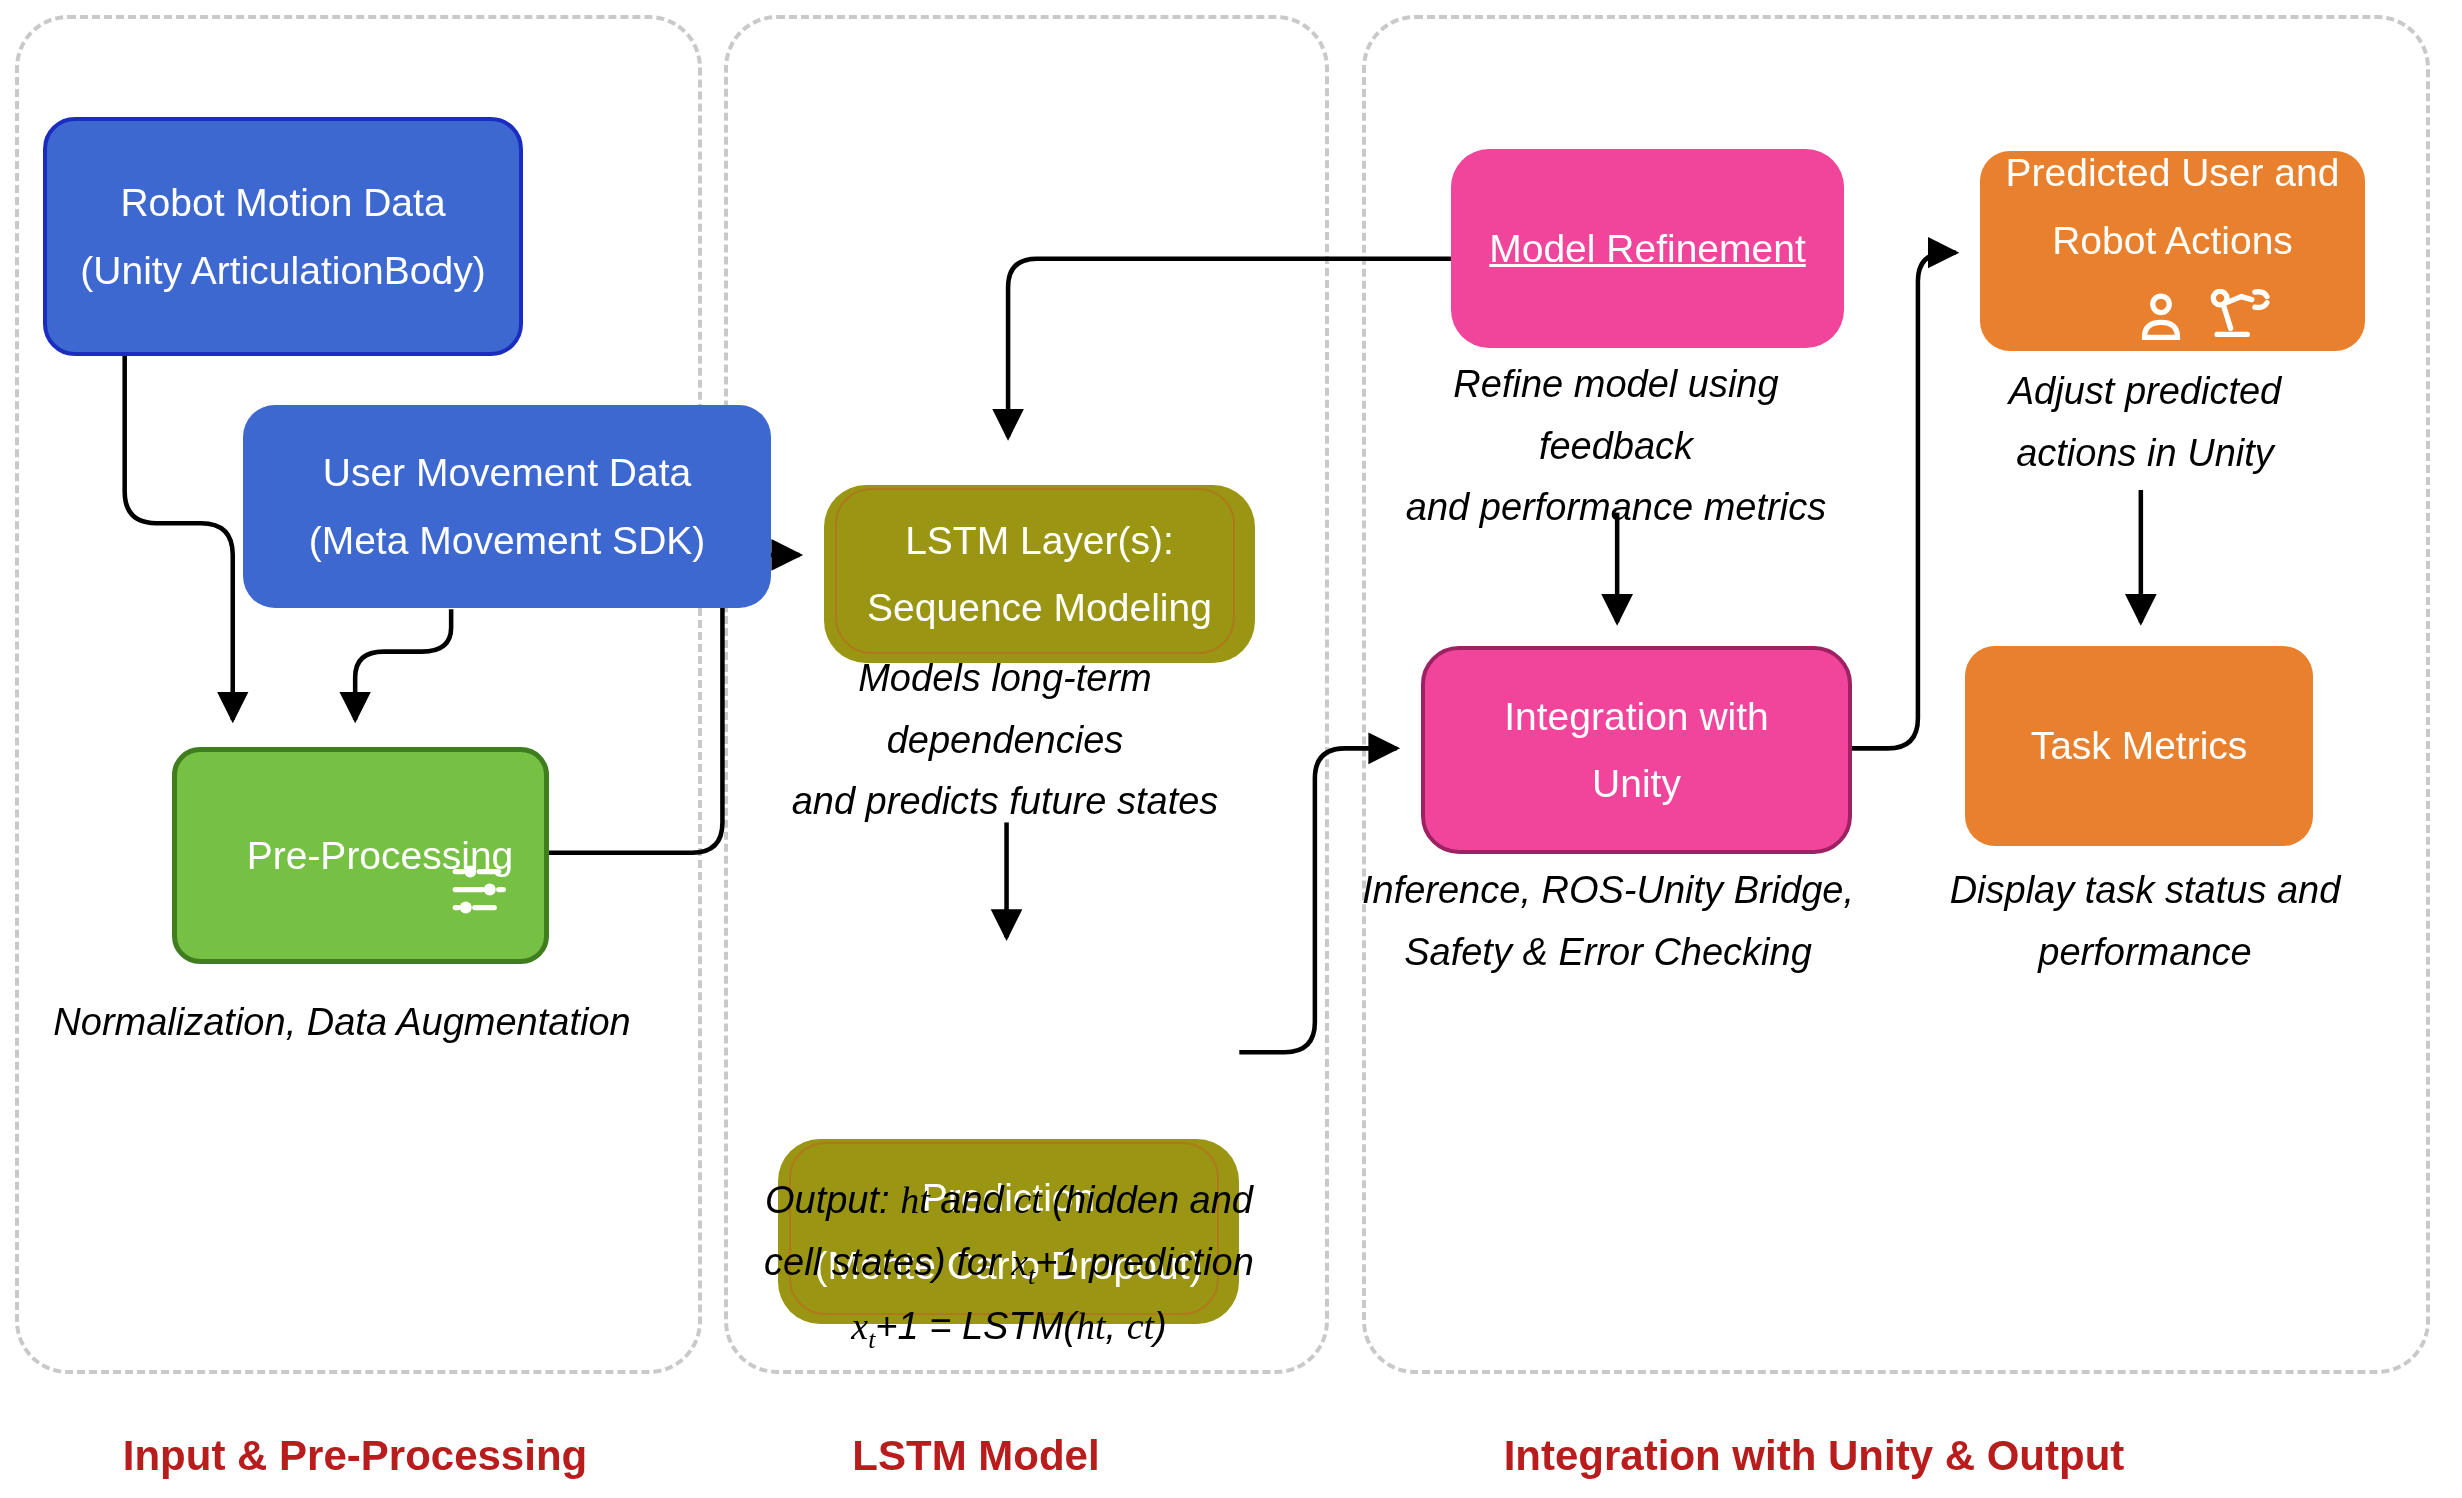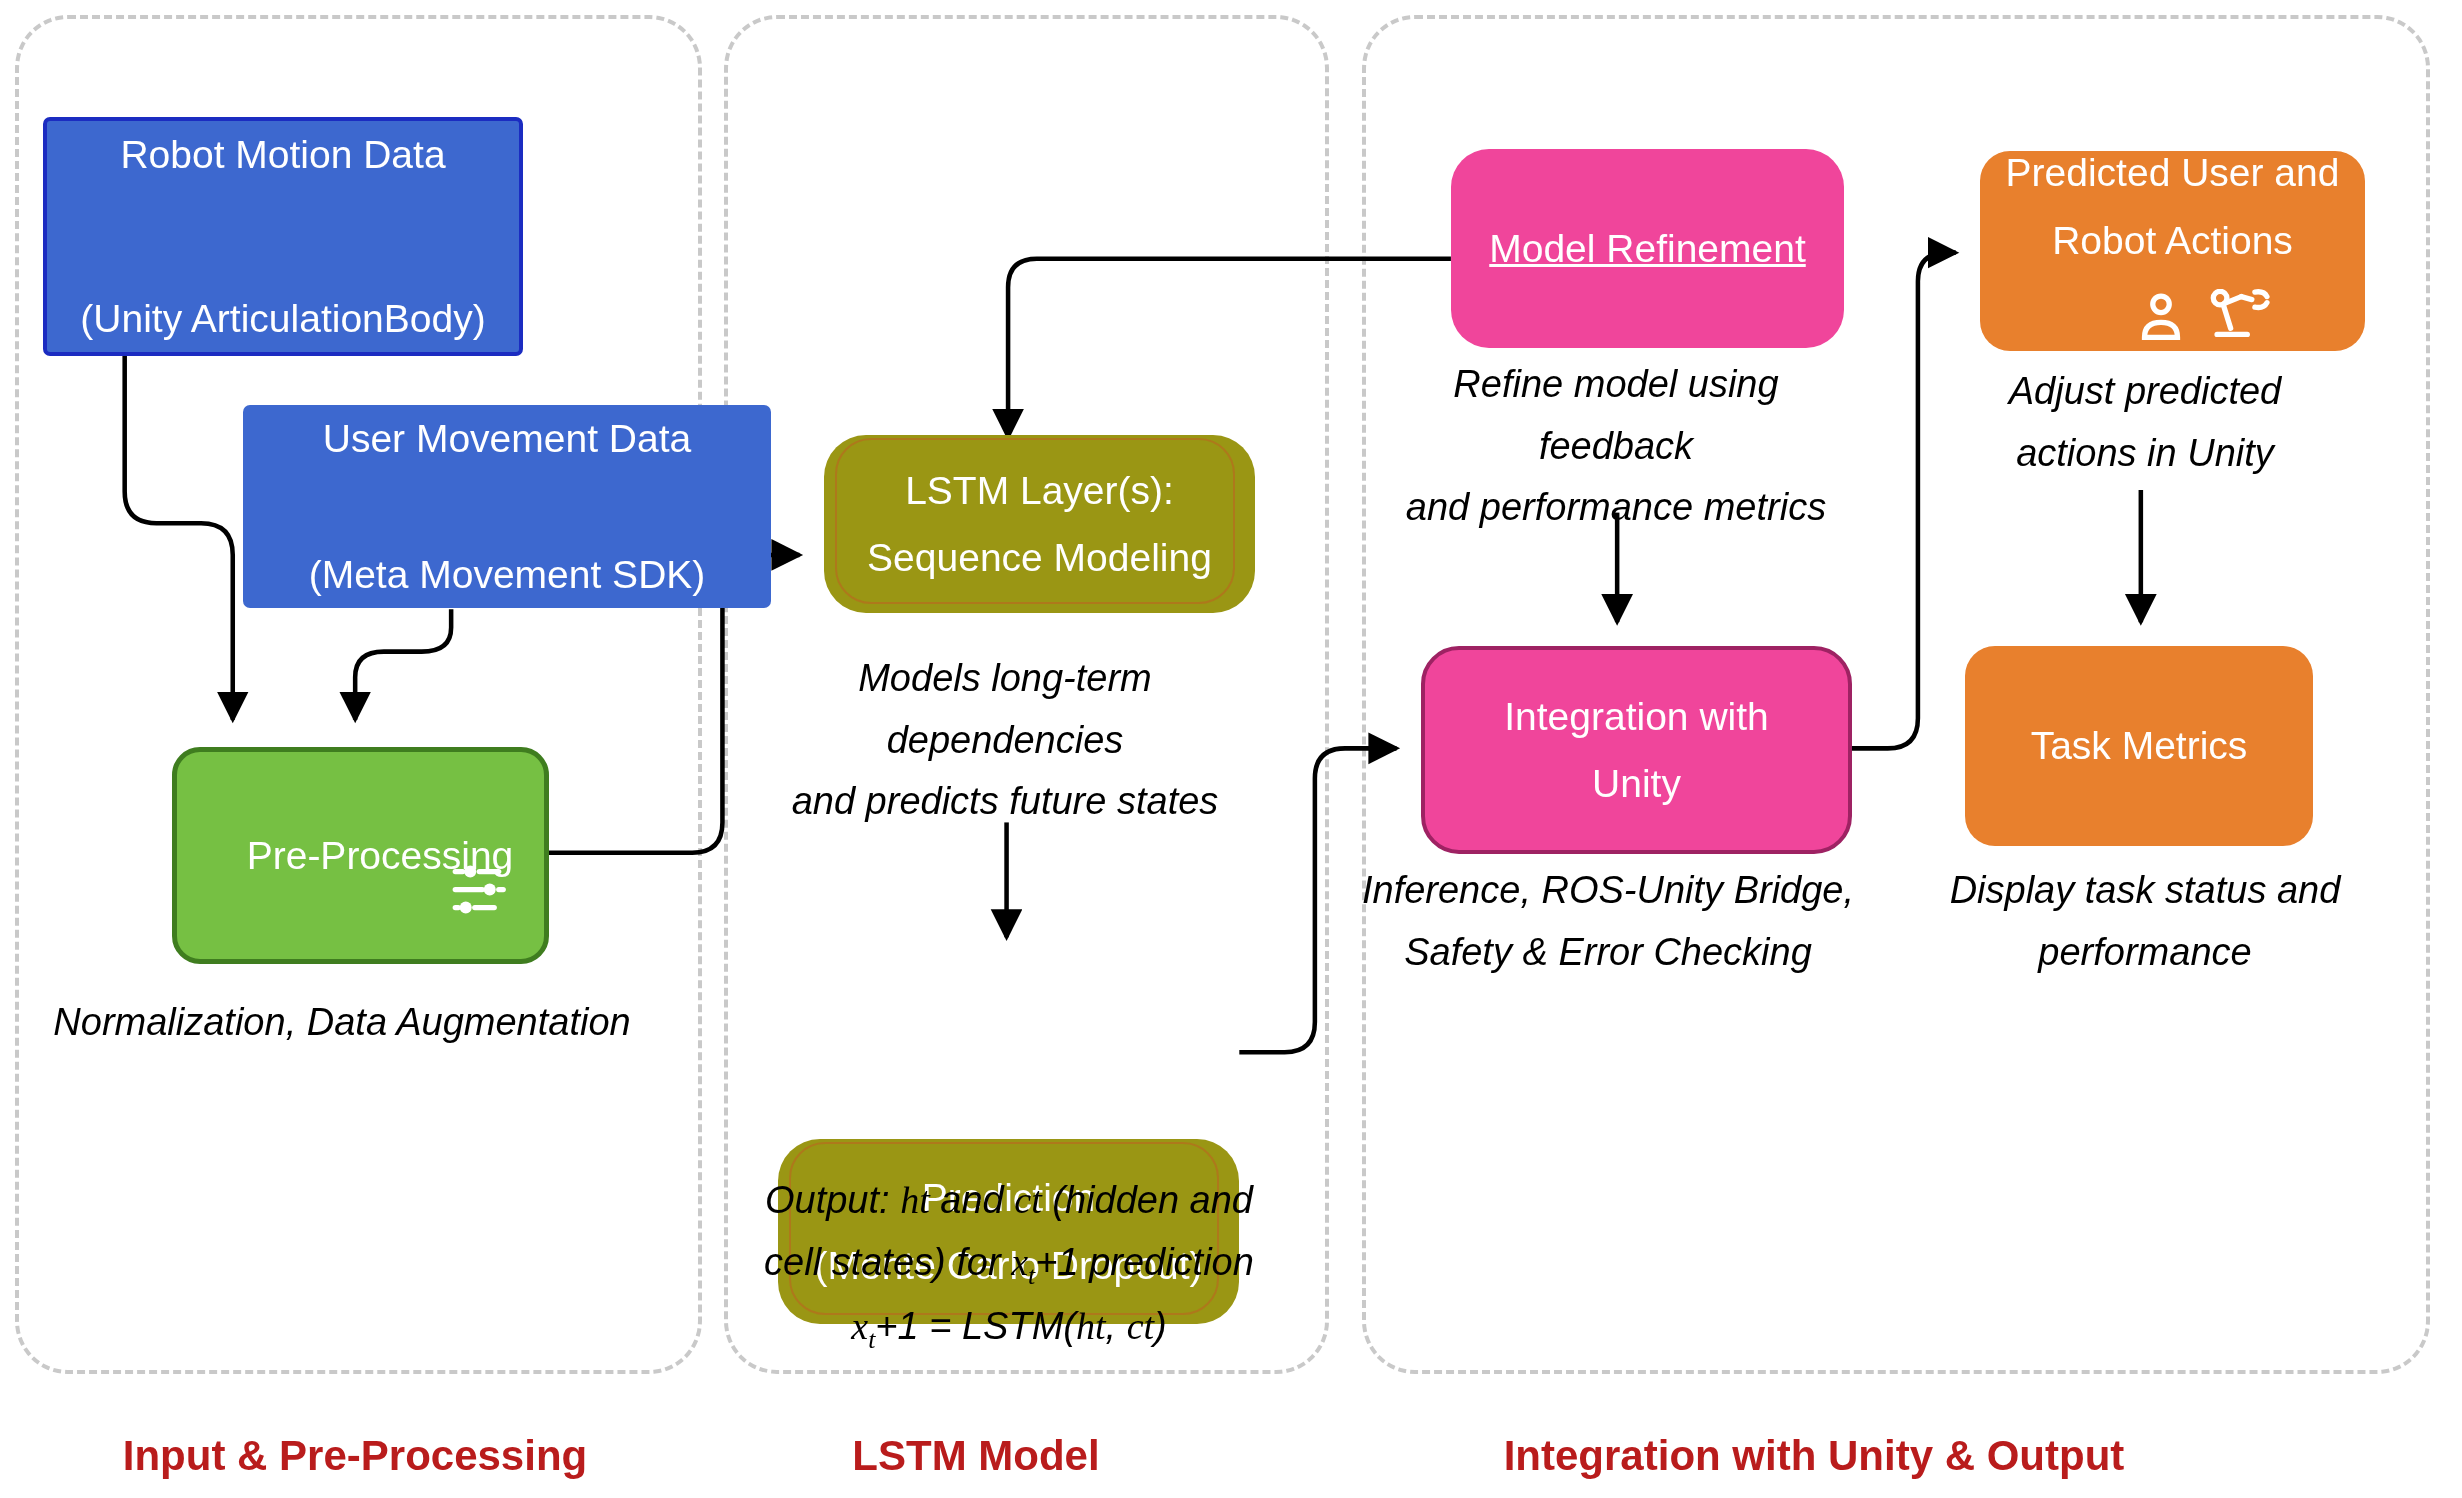--- a/index.html
+++ b/index.html
@@ -4,21 +4,21 @@
 <style>
   html,body{margin:0;padding:0;background:#ffffff;}
   .stage{position:relative;width:2462px;height:1499px;background:#fff;overflow:hidden;
          font-family:"Liberation Sans",sans-serif;}
   .panel{position:absolute;border:4.5px dashed #c9c9c9;border-radius:53px;background:transparent;}
   .panel-label{position:absolute;font-weight:bold;color:#b91c1c;font-size:42px;
                text-align:center;transform:translateX(-50%);white-space:nowrap;letter-spacing:0px;}
   .node{position:absolute;display:flex;flex-direction:column;align-items:center;justify-content:center;
         color:#ffffff;text-align:center;font-size:39px;line-height:1.72;z-index:3;}
   .node .lbl{white-space:nowrap;}
-  .blue{background:#3d68cf;border-radius:7px;justify-content:space-between;}
+  .blue{background:#3d68cf;border-radius:32px;}
   .blue-bordered{border:4.5px solid #1b2cc1;}
   .green{background:#76c043;border:5.3px solid #3f7d1f;border-radius:28px;padding-left:39px;}
   .olive{background:#9a9614;border-radius:42px;position:relative;}
   .olive::after{content:"";position:absolute;top:3px;left:10.6px;right:19.7px;bottom:9px;
                 border:2.3px solid rgba(177,115,28,.85);border-radius:36px;pointer-events:none;}
   .pink{background:#f0459b;border-radius:38px;}
   .pink-bordered{border:4.5px solid #9e2263;}
   .orange{background:#e8802d;border-radius:30px;gap:16px;}
   .caption{position:absolute;font-style:italic;color:#000;font-size:38px;line-height:1.62;
            text-align:center;transform:translateX(-50%);white-space:nowrap;z-index:3;}
@@ -79,21 +79,21 @@
             <circle cx="50" cy="34" r="8" stroke="none"></circle>
             <line x1="62" y1="34" x2="68" y2="34"></line>
           <line x1="4" y1="58" x2="8" y2="58"></line>
             <circle cx="18" cy="58" r="8" stroke="none"></circle>
             <line x1="30" y1="58" x2="56" y2="58"></line>
         </g>
       </svg>
     </span>
   </div>
 
-  <div class="node olive" style="left:824px;top:435px;width:431px;height:178px;">
+  <div class="node olive" style="left:824px;top:485px;width:431px;height:178px;">
     <div class="lbl">LSTM Layer(s):</div>
     <div class="lbl">Sequence Modeling</div>
   </div>
 
   <div class="node olive" style="left:778px;top:961px;width:461px;height:185px;">
     <div class="lbl">Prediction</div>
     <div class="lbl">(Monte Carlo Dropout)</div>
   </div>
 
   <div class="node pink" style="left:1451px;top:149px;width:393px;height:199px;text-decoration:underline;">

